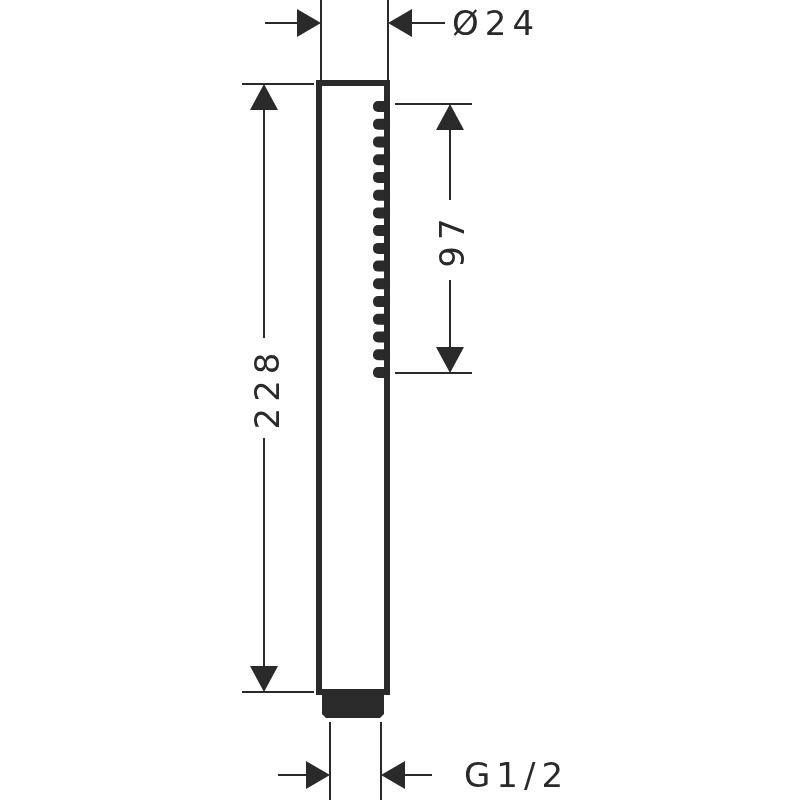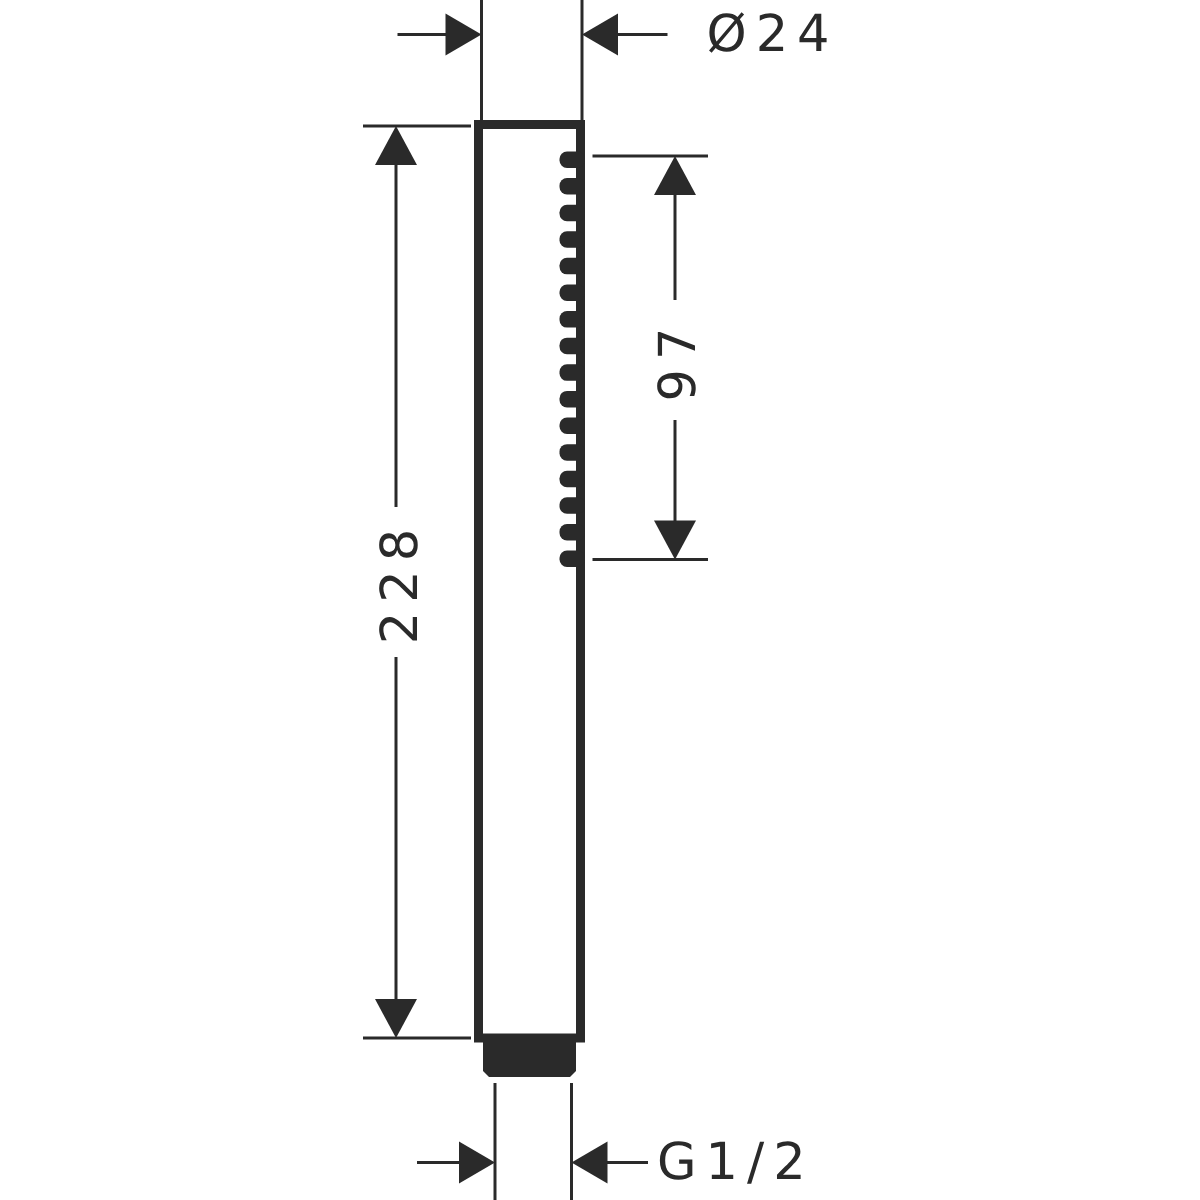--- a/index.html
+++ b/index.html
@@ -68,16 +68,16 @@
 
     <line x1="330" y1="722" x2="330" y2="800" stroke-width="2"></line>
     <line x1="381" y1="722" x2="381" y2="800" stroke-width="2"></line>
     <line x1="278" y1="775" x2="308" y2="775" stroke-width="2"></line>
     <line x1="403" y1="775" x2="432" y2="775" stroke-width="2"></line>
     <polygon points="306,761 330,775 306,789" fill="#2a2a2a" stroke="none"></polygon>
     <polygon points="405,761 381,775 405,789" fill="#2a2a2a" stroke="none"></polygon>
   </g>
 </svg>
 
-<div class="dim-text" style="left:452px; top:6px;margin-left:19px;">Ø24</div>
+<div class="dim-text" style="left:452px; top:6px;">Ø24</div>
 <div class="dim-text rot" style="left:267px; top:388px;">228</div>
 <div class="dim-text rot" style="left:452px; top:240px;">97</div>
-<div class="dim-text" style="left:438px; top:758px;">G1/2</div>
+<div class="dim-text" style="left:464px; top:758px;">G1/2</div>
 
 </body></html>

